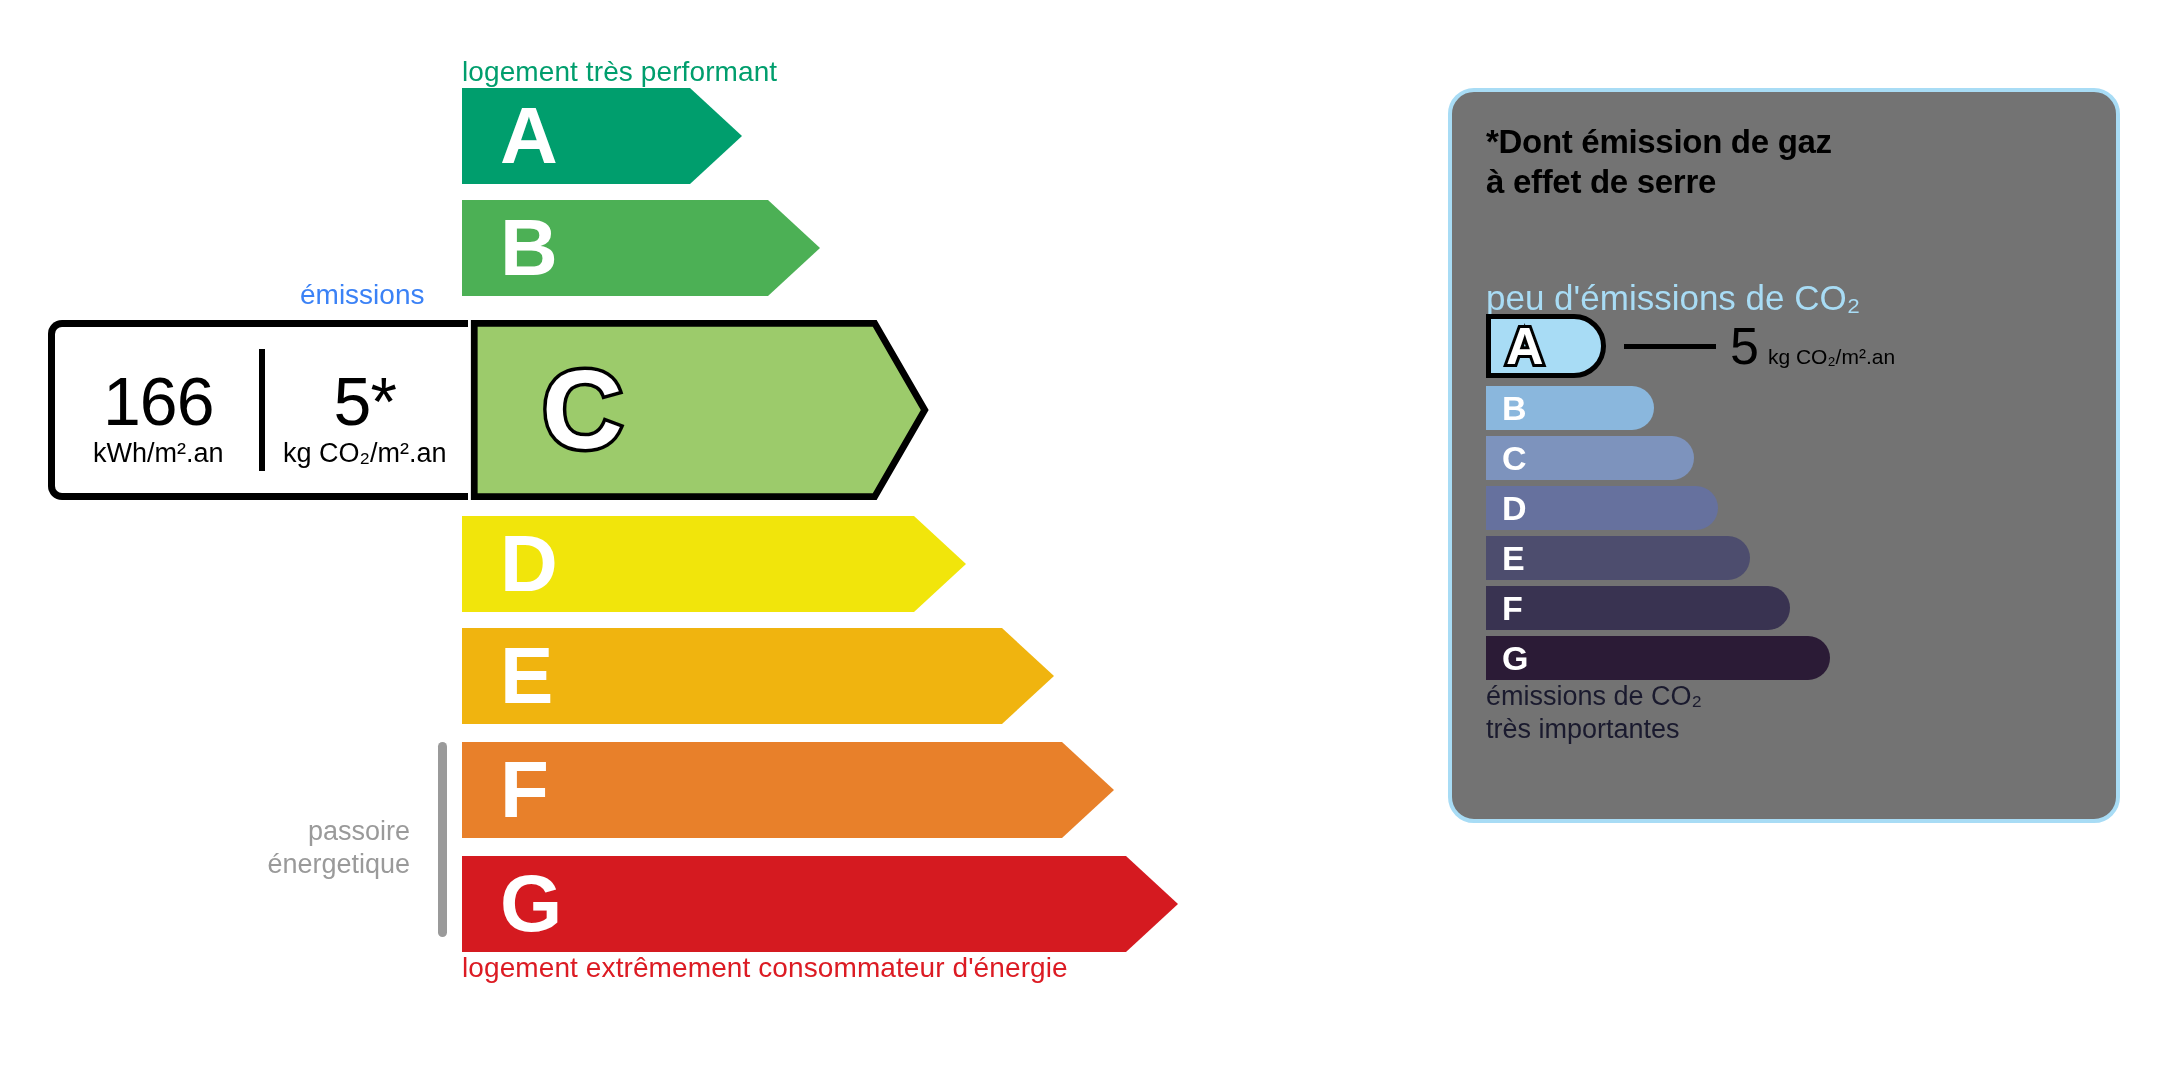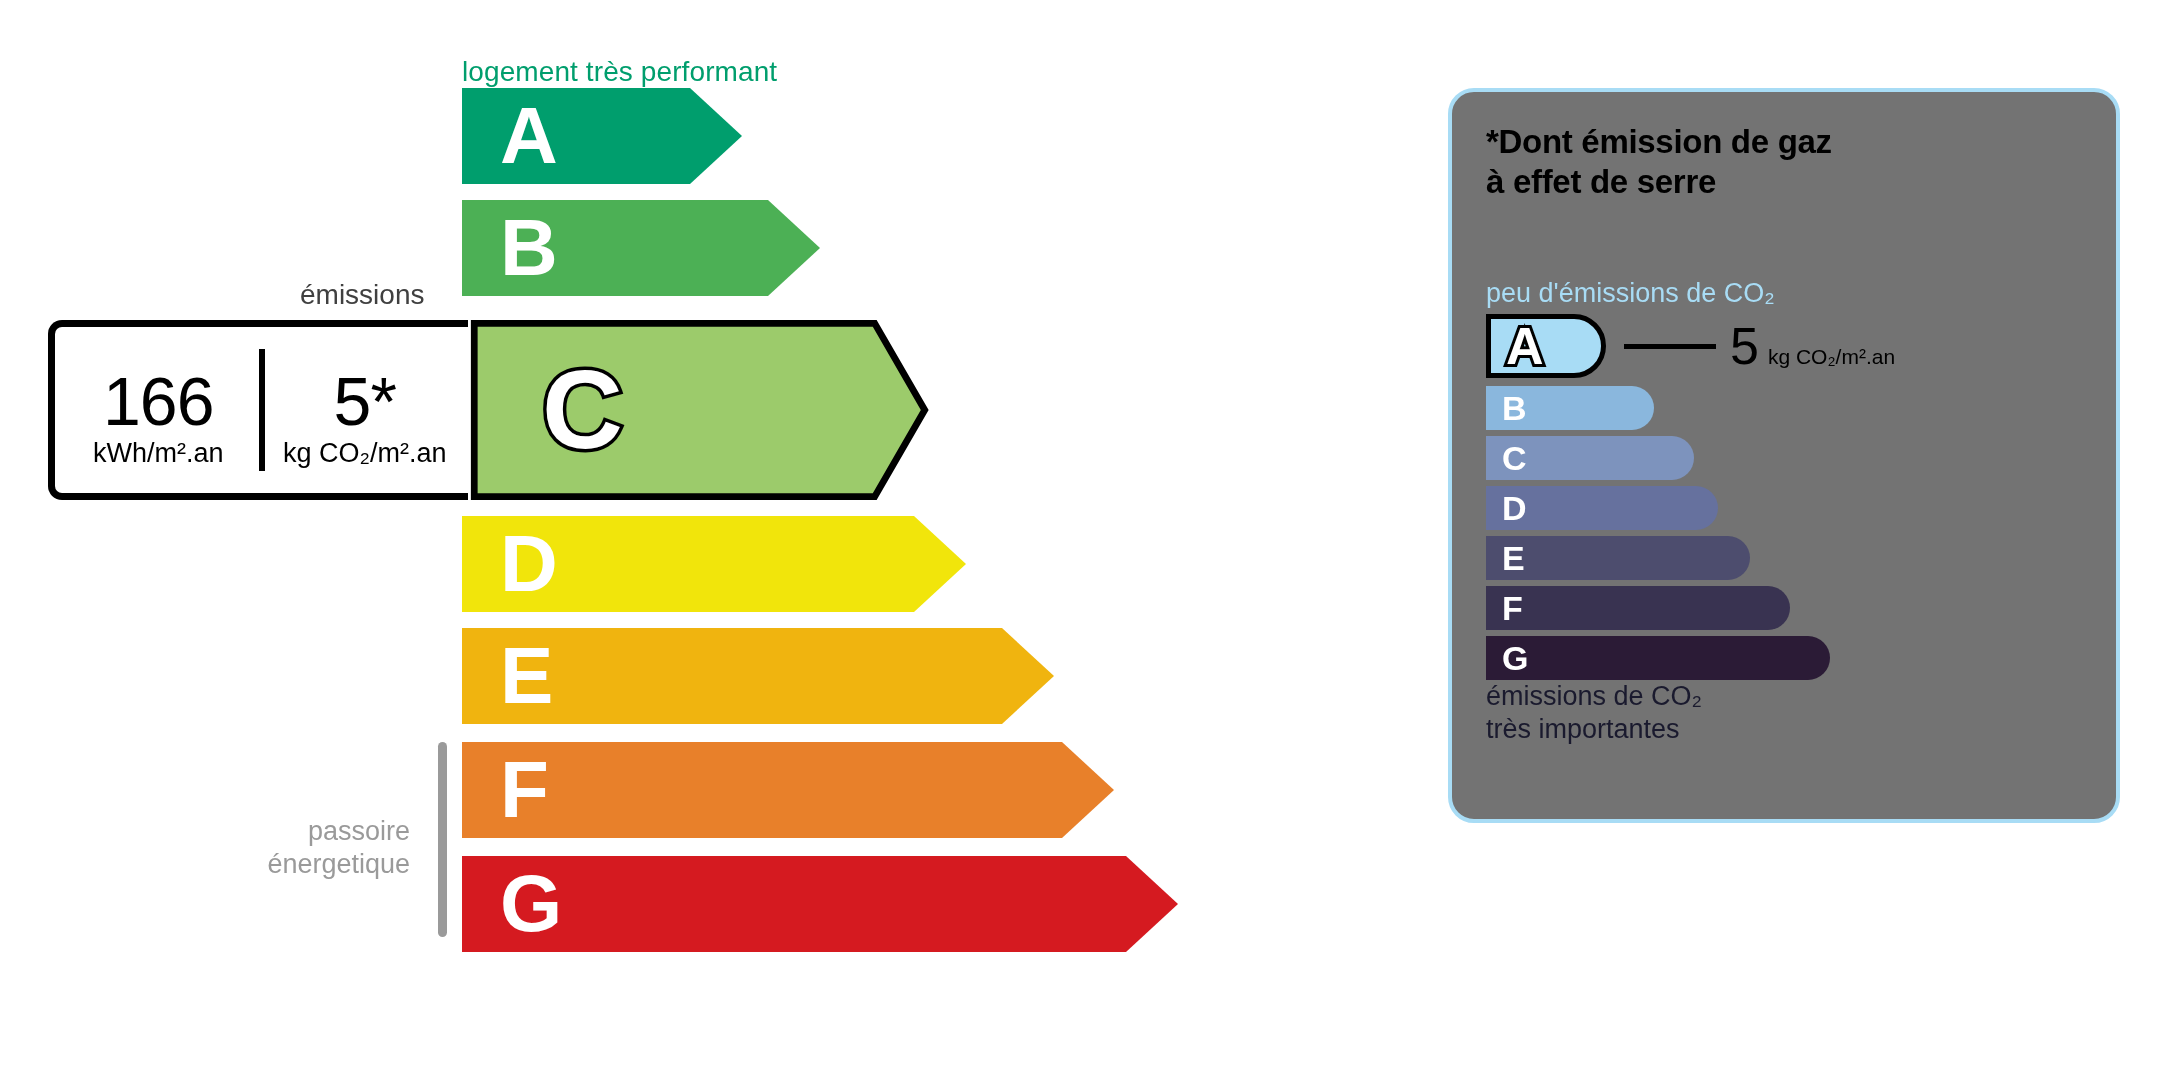--- a/index.html
+++ b/index.html
@@ -156,21 +156,21 @@
   #label-consommation .sub {
     display: block;
     color: #9a9a9a;
     margin-top: 1px;
   }
   #label-emissions {
     position: absolute;
     left: 300px;
     top: 279px;
     font-size: 28px;
-    color: #404040;
+    color: #3b82f6;
     white-space: nowrap;
   }
 
   
   #final-energy {
     position: absolute;
     left: 62px;
     top: 508px;
     font-size: 27px;
     line-height: 1.25;
@@ -219,21 +219,21 @@
     font-weight: bold;
     line-height: 1.22;
     color: #000000;
     white-space: pre-line;
     letter-spacing: -0.3px;
   }
   #ges-top-caption {
     position: absolute;
     left: 34px;
     top: 186px;
-    font-size: 27px;
+    font-size: 35px;
     color: #a8dcf5;
     white-space: nowrap;
   }
   #ges-bottom-caption {
     position: absolute;
     left: 34px;
     top: 588px;
     font-size: 27px;
     line-height: 1.22;
     color: #1a1a2e;
@@ -376,20 +376,21 @@
     </div>
 
 
     <div id="label-emissions">émissions</div>
 
 
     <div id="passoire-bar"></div>
     <div id="passoire-label">passoire
 énergetique</div>
 
+    <div id="bottom-caption">logement extrêmement consommateur d'énergie</div>
   </div>
 
   <div id="ges-panel">
     <div id="ges-title">*Dont émission de gaz
 à effet de serre</div>
 
     <div id="ges-top-caption">peu d'émissions de CO₂</div>
 
     <div id="ges-bars">
         <div class="ges-row highlight" style="top: 0px; height: 64px; width: 600px;">

